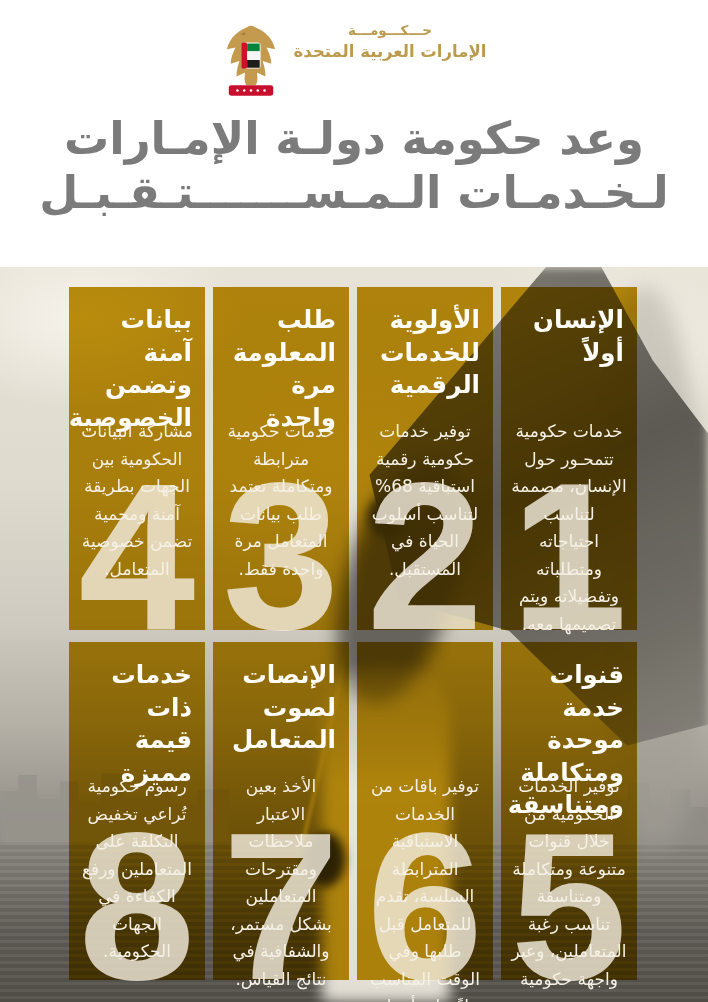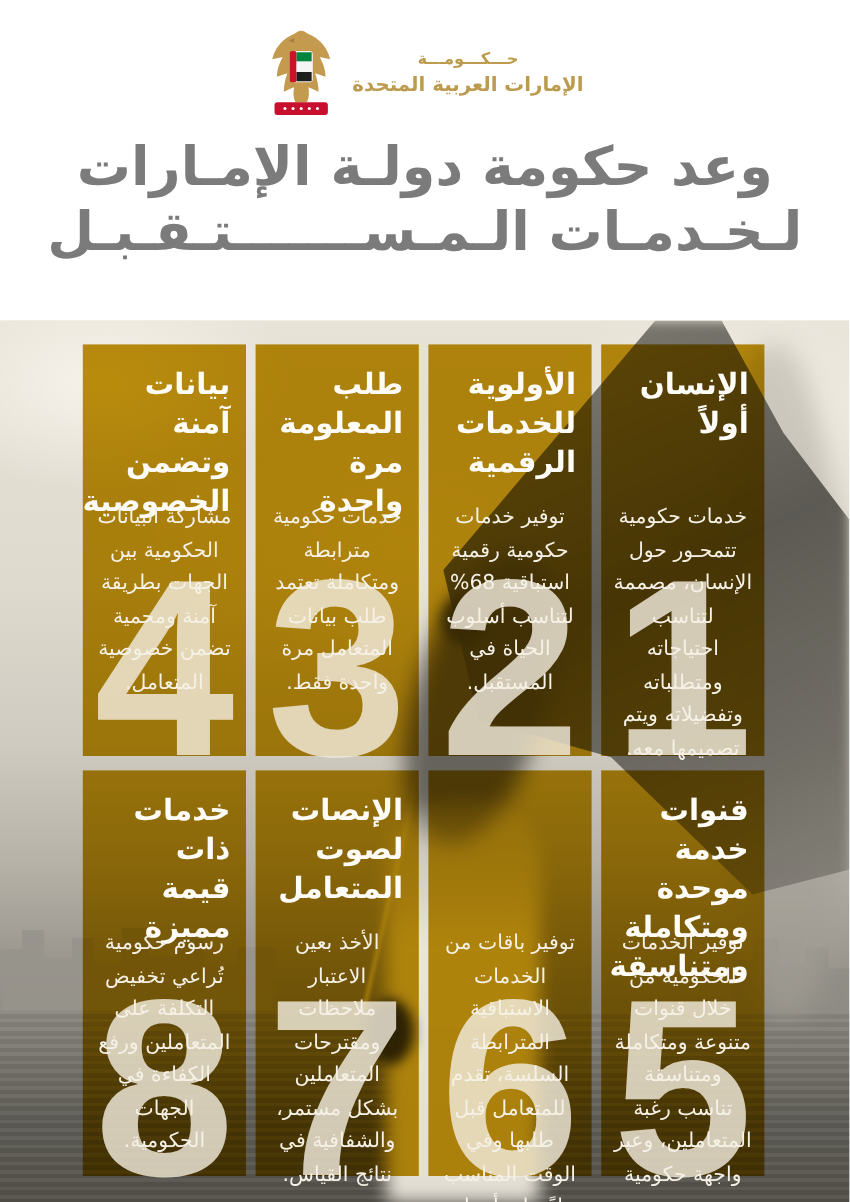--- a/index.html
+++ b/index.html
@@ -5,21 +5,21 @@
   * { margin:0; padding:0; box-sizing:border-box; }
   html,body { background:#ffffff; }
   body { font-family:"DejaVu Sans", sans-serif; }
 
   .page { position:relative; width:708px; height:1002px; margin:0 auto;
           background:#ffffff; overflow:hidden; }
 
   
   .logo { position:absolute; top:22px; left:0; width:100%;
           display:flex; flex-direction:row; justify-content:center;
-          align-items:center; gap:14px; direction:ltr; }
+          align-items:flex-start; gap:14px; direction:ltr; }
   .logo-text { direction:rtl; text-align:center; color:#BC9B4E; }
   .logo-line1 { font-size:13.5px; font-weight:bold; letter-spacing:1px; }
   .logo-line2 { font-size:16.5px; font-weight:bold; margin-top:4px; }
 
   .title { position:absolute; top:112px; left:0; width:100%;
            text-align:center; color:#7B7B7B; font-weight:bold;
            font-size:45px; line-height:1.2; direction:rtl; }
 
   
   .photo { position:absolute; top:267px; left:0; width:708px; height:735px;

